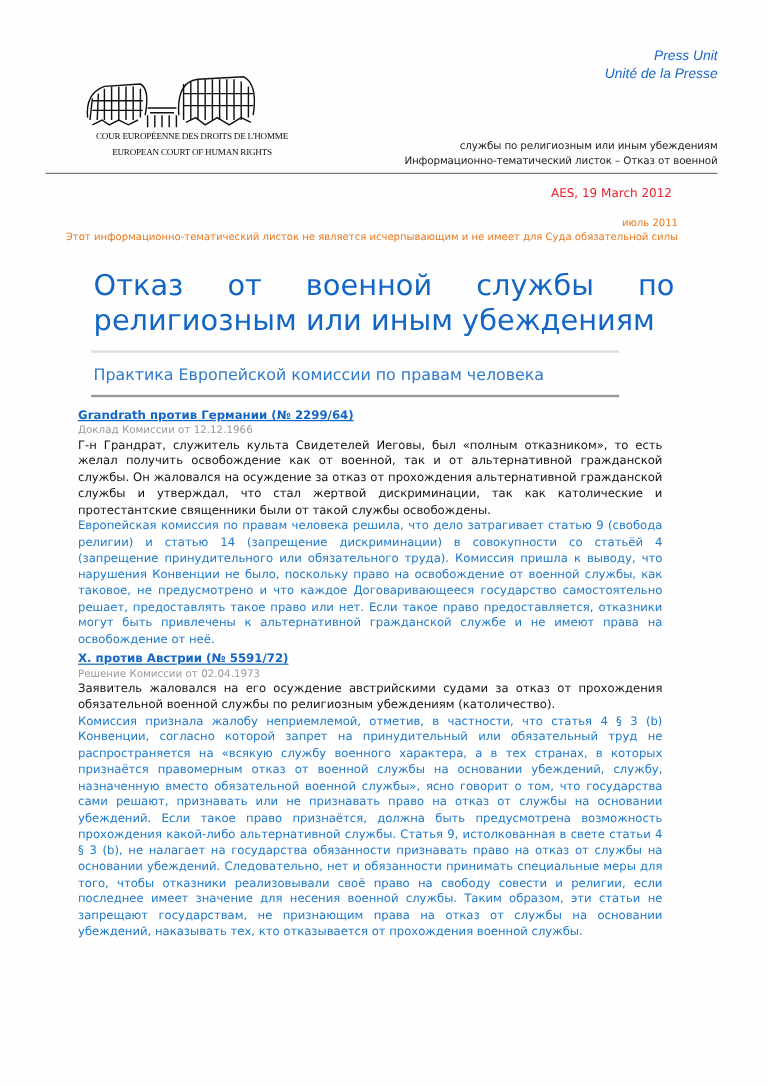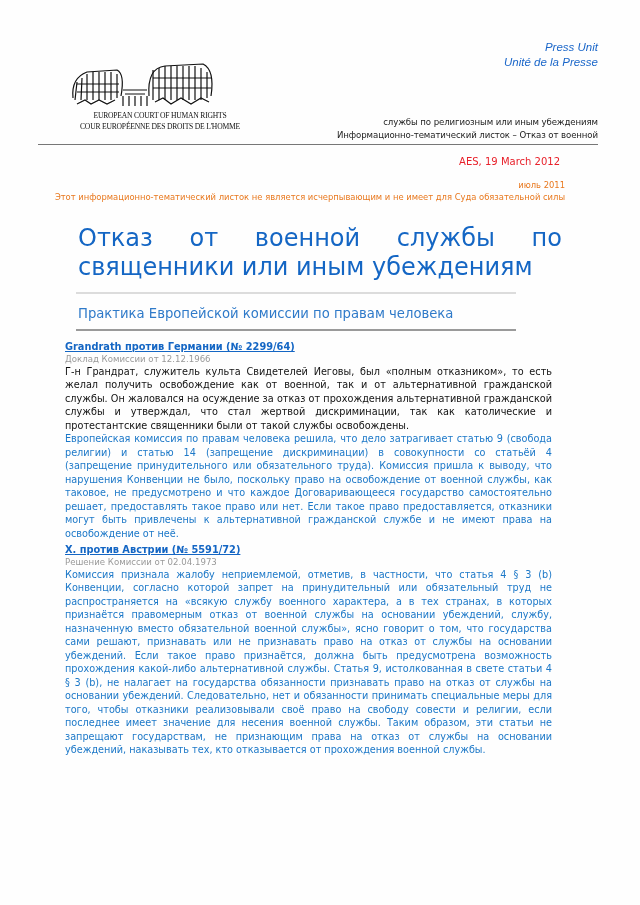--- a/index.html
+++ b/index.html
@@ -40,22 +40,22 @@
       <path d="M10 40 L12 22 M16 40 L17 18 M22 40 L22 14 M28 40 L28 12 M34 40 L34 12 M40 40 L40 12 M46 40 L46 12 M52 38 L52 14"></path>
       <path d="M12 24 L54 24 M12 32 L54 32"></path>
       <path d="M84 36 Q82 8 100 6 L138 4 Q150 10 146 36"></path>
       <path d="M88 40 L88 10 M94 40 L94 8 M100 40 L100 6 M106 40 L106 6 M112 40 L112 6 M118 40 L118 6 M124 40 L124 6 M130 40 L130 6 M136 40 L136 8 M142 38 L142 12"></path>
       <path d="M88 18 L146 18 M88 28 L146 28"></path>
       <path d="M58 30 L82 30 M60 34 L80 34"></path>
       <path d="M64 46 L64 36 M70 46 L70 36 M76 46 L76 36 M82 46 L82 36 M58 46 L58 36"></path>
       <path d="M12 44 L20 40 L26 44 L34 40 L42 44 L50 40 M90 42 L98 38 L106 44 L116 38 L126 44 L136 38 L144 42"></path>
     </g>
   </svg>
+  <div class="logo-text" style="margin-top:0">COUR EUROPÉENNE DES DROITS DE L'HOMME</div>
   <div class="logo-text">EUROPEAN COURT OF HUMAN RIGHTS</div>
-  <div class="logo-text" style="margin-top:0">COUR EUROPÉENNE DES DROITS DE L'HOMME</div>
 </div>
 
 <div class="abs subject">
   <div>службы по религиозным или иным убеждениям</div>
   <div>Информационно-тематический листок – Отказ от военной</div>
 </div>
 
 <div class="abs hr-top"></div>
 
 <div class="abs date-red">AES, 19 March 2012</div>
@@ -66,32 +66,33 @@
 </div>
 
 <div class="abs title">
   <div class="l1">
     <span>Отказ</span>
     <span>от</span>
     <span>военной</span>
     <span>службы</span>
     <span>по</span>
   </div>
-  <div>священники или иным убеждениям</div>
+  <div>религиозным или иным убеждениям</div>
 </div>
 <div class="abs title-rule"></div>
 
 <div class="abs subtitle">Практика Европейской комиссии по правам человека</div>
 <div class="abs sub-rule"></div>
 
 <div class="abs content">
   <div style="margin-top:4px">
     <a class="case-link">Grandrath против Германии (№ 2299/64)</a>
     <span class="case-meta">Доклад Комиссии от 12.12.1966</span>
     <p class="p black">Г-н Грандрат, служитель культа Свидетелей Иеговы, был «полным отказником», то есть желал получить освобождение как от военной, так и от альтернативной гражданской службы. Он жаловался на осуждение за отказ от прохождения альтернативной гражданской службы и утверждал, что стал жертвой дискриминации, так как католические и протестантские священники были от такой службы освобождены.</p>
     <p class="p blue">Европейская комиссия по правам человека решила, что дело затрагивает статью 9 (свобода религии) и статью 14 (запрещение дискриминации) в совокупности со статьёй 4 (запрещение принудительного или обязательного труда). Комиссия пришла к выводу, что нарушения Конвенции не было, поскольку право на освобождение от военной службы, как таковое, не предусмотрено и что каждое Договаривающееся государство самостоятельно решает, предоставлять такое право или нет. Если такое право предоставляется, отказники могут быть привлечены к альтернативной гражданской службе и не имеют права на освобождение от неё.</p>
   </div>
   <div style="margin-top:3px">
     <a class="case-link">X. против Австрии (№ 5591/72)</a>
     <span class="case-meta">Решение Комиссии от 02.04.1973</span>
+    <p class="p black">Заявитель жаловался на его осуждение австрийскими судами за отказ от прохождения обязательной военной службы по религиозным убеждениям (католичество).</p>
     <p class="p blue">Комиссия признала жалобу неприемлемой, отметив, в частности, что статья 4 § 3 (b) Конвенции, согласно которой запрет на принудительный или обязательный труд не распространяется на «всякую службу военного характера, а в тех странах, в которых признаётся правомерным отказ от военной службы на основании убеждений, службу, назначенную вместо обязательной военной службы», ясно говорит о том, что государства сами решают, признавать или не признавать право на отказ от службы на основании убеждений. Если такое право признаётся, должна быть предусмотрена возможность прохождения какой-либо альтернативной службы. Статья 9, истолкованная в свете статьи 4 § 3 (b), не налагает на государства обязанности признавать право на отказ от службы на основании убеждений. Следовательно, нет и обязанности принимать специальные меры для того, чтобы отказники реализовывали своё право на свободу совести и религии, если последнее имеет значение для несения военной службы. Таким образом, эти статьи не запрещают государствам, не признающим права на отказ от службы на основании убеждений, наказывать тех, кто отказывается от прохождения военной службы.</p>
   </div>
 </div>
 
 </body></html>

